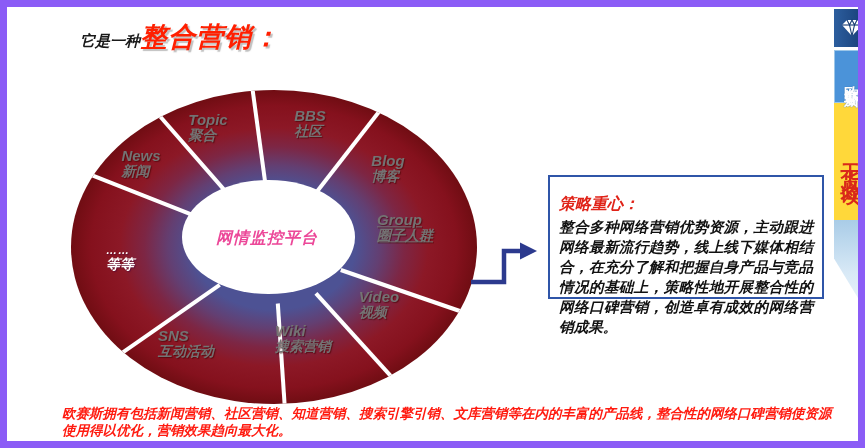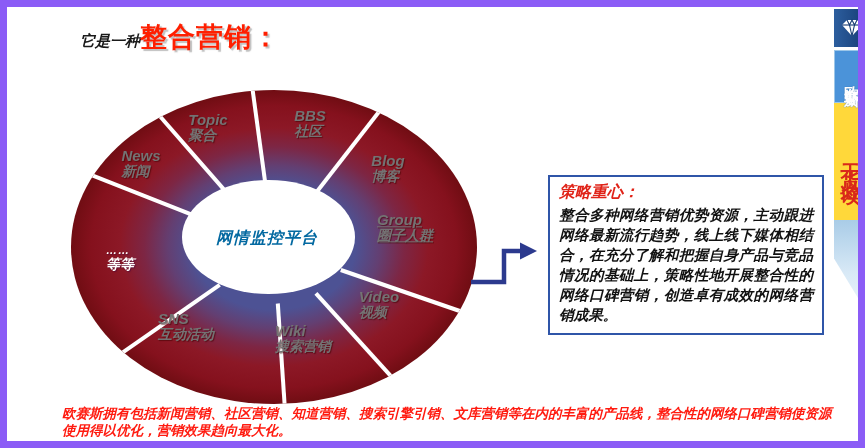--- a/index.html
+++ b/index.html
@@ -5,38 +5,38 @@
   * { margin:0; padding:0; box-sizing:border-box; }
   html,body { background:#ffffff; }
   body { font-family:"Liberation Sans", sans-serif; }
   .slide {
     position:relative; width:865px; height:448px; background:#ffffff;
     border:7px solid #8b5cf6; overflow:hidden;
   }
   
   .title { position:absolute; left:73px; top:12px; display:flex; align-items:baseline; white-space:nowrap; }
   .title .t-pre { font-size:15px; font-weight:bold; font-style:italic; color:#1a1a1a; }
-  .title .t-main { font-size:27px; font-weight:bold; color:#ff1f00;
+  .title .t-main { font-size:27px; font-weight:bold; font-style:italic; color:#ff1f00;
                    text-shadow:2px 2px 1px rgba(140,140,140,.55); letter-spacing:1px; }
   
   .diagram-svg { position:absolute; left:0; top:0; z-index:1; }
   
   .seg { position:absolute; z-index:2; transform:translate(-50%,-50%);
          color:#737373; font-weight:bold; font-style:italic; line-height:1.08;
          text-shadow:1px 1px 1px rgba(60,0,0,.55); white-space:nowrap; }
   .seg .en { display:block; font-size:15px; }
   .seg .zh { display:block; font-size:14px; }
   .seg-etc { color:#ffffff; text-shadow:1px 1px 1px rgba(60,0,60,.5); }
   .seg-etc .en { font-size:11px; letter-spacing:1px; }
   .center-label { position:absolute; z-index:2; transform:translate(-50%,-50%);
-         left:260px; top:231px; color:#0369a1; font-size:16px; font-weight:bold;
+         left:260px; top:231px; color:#ec4899; font-size:16px; font-weight:bold;
          font-style:italic; letter-spacing:1px; white-space:nowrap; }
   
-  .strategy-box { position:absolute; z-index:2; left:541px; top:168px; width:276px; height:160px;
-         background:#ffffff; border:2px solid #2f55a8; padding:5px 9px 4px 9px; }
+  .strategy-box { position:absolute; z-index:2; left:541px; top:168px; width:276px; height:124px;
+         background:#ffffff; border:2px solid #2f55a8; padding:17px 9px 4px 9px; }
   .sb-title { color:#e02318; font-size:16px; font-weight:bold; font-style:italic; margin-bottom:2px; }
   .sb-body { color:#111111; font-size:14.6px; font-weight:bold; font-style:italic;
          line-height:20px; text-align:justify; }
   
   .footer { position:absolute; z-index:2; left:55px; top:398px; width:782px;
          color:#ff1b10; font-size:13.5px; font-weight:bold; font-style:italic; line-height:17px; }
   
   .ribbon { position:absolute; z-index:3; left:827px; top:2px; width:35px; }
   .rb-square { width:35px; height:38px; background:linear-gradient(90deg,#2a5globe no;#16386e);
          background:linear-gradient(90deg,#2c5e9e,#153a72); display:flex; align-items:center; justify-content:center; }
@@ -118,21 +118,21 @@
     <span class="zh">圈子人群</span>
   </div>
   <div class="seg" style="left:372px; top:298px;">
     <span class="en">Video</span>
     <span class="zh">视频</span>
   </div>
   <div class="seg" style="left:296px; top:332px;">
     <span class="en">Wiki</span>
     <span class="zh">搜索营销</span>
   </div>
-  <div class="seg" style="left:179px; top:320px;">
+  <div class="seg" style="left:179px; top:337px;">
     <span class="en">SNS</span>
     <span class="zh">互动活动</span>
   </div>
   <div class="seg" style="left:134px; top:157px;">
     <span class="en">News</span>
     <span class="zh">新闻</span>
   </div>
   <div class="seg seg-etc" style="left:113px; top:251px;">
     <span class="en">……</span>
     <span class="zh">等等</span>

